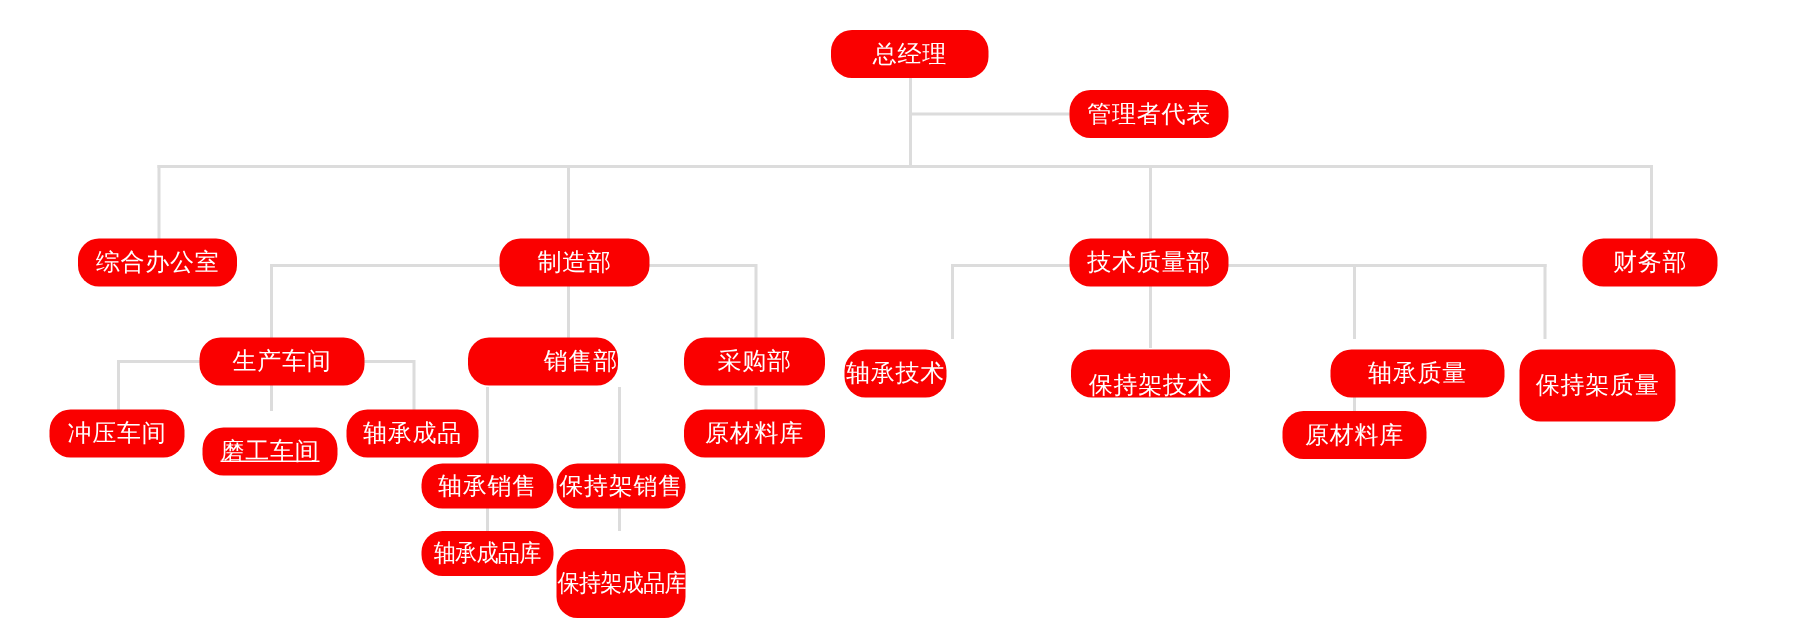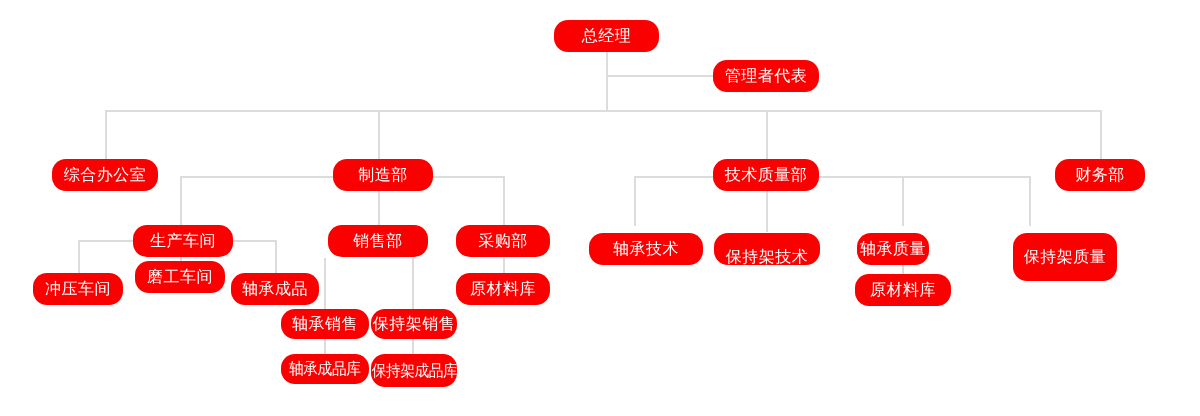--- a/index.html
+++ b/index.html
@@ -100,37 +100,37 @@
   </div>
 
   <div class="node" style="left:713px;top:159px;width:106px;height:32px;">
     <span>技术质量部</span>
   </div>
 
   <div class="node" style="left:1055px;top:159px;width:90px;height:32px;justify-content:center;">
     <span>财务部</span>
   </div>
 
-  <div class="node" style="left:133px;top:225px;width:100px;height:32px;">
+  <div class="node" style="left:133px;top:225px;width:110px;height:32px;">
     <span>生产车间</span>
   </div>
 
-  <div class="node" style="left:328px;top:225px;width:100px;height:32px;">
+  <div class="node" style="left:312px;top:225px;width:100px;height:32px;justify-content:flex-end;">
     <span>销售部</span>
   </div>
 
   <div class="node" style="left:456px;top:225px;width:94px;height:32px;">
     <span>采购部</span>
   </div>
 
   <div class="node" style="left:33px;top:273px;width:90px;height:32px;">
     <span>冲压车间</span>
   </div>
 
-  <div class="node" style="left:135px;top:261px;width:90px;height:32px;">
+  <div class="node" style="left:135px;top:285px;width:90px;height:32px;text-decoration:underline;">
     <span>磨工车间</span>
   </div>
 
   <div class="node" style="left:231px;top:273px;width:88px;height:32px;">
     <span>轴承成品</span>
   </div>
 
   <div class="node" style="left:456px;top:273px;width:94px;height:32px;">
     <span>原材料库</span>
   </div>
@@ -140,33 +140,33 @@
   </div>
 
   <div class="node" style="left:371px;top:309px;width:86px;height:30px;">
     <span>保持架销售</span>
   </div>
 
   <div class="node overflow" style="left:281px;top:354px;width:88px;height:30px;">
     <span>轴承成品库</span>
   </div>
 
-  <div class="node overflow" style="left:371px;top:354px;width:86px;height:33px;">
+  <div class="node overflow" style="left:371px;top:366px;width:86px;height:46px;">
     <span>保持架成品库</span>
   </div>
 
-  <div class="node" style="left:589px;top:233px;width:114px;height:32px;">
+  <div class="node" style="left:563px;top:233px;width:68px;height:32px;">
     <span>轴承技术</span>
   </div>
 
   <div class="node" style="left:714px;top:233px;width:106px;height:32px;align-items:flex-end;">
     <span>保持架技术</span>
   </div>
 
-  <div class="node" style="left:857px;top:233px;width:72px;height:32px;">
+  <div class="node" style="left:887px;top:233px;width:116px;height:32px;">
     <span>轴承质量</span>
   </div>
 
   <div class="node" style="left:977px;top:233px;width:104px;height:48px;margin-left:36px;">
     <span>保持架质量</span>
   </div>
 
   <div class="node" style="left:855px;top:274px;width:96px;height:32px;">
     <span>原材料库</span>
   </div>

